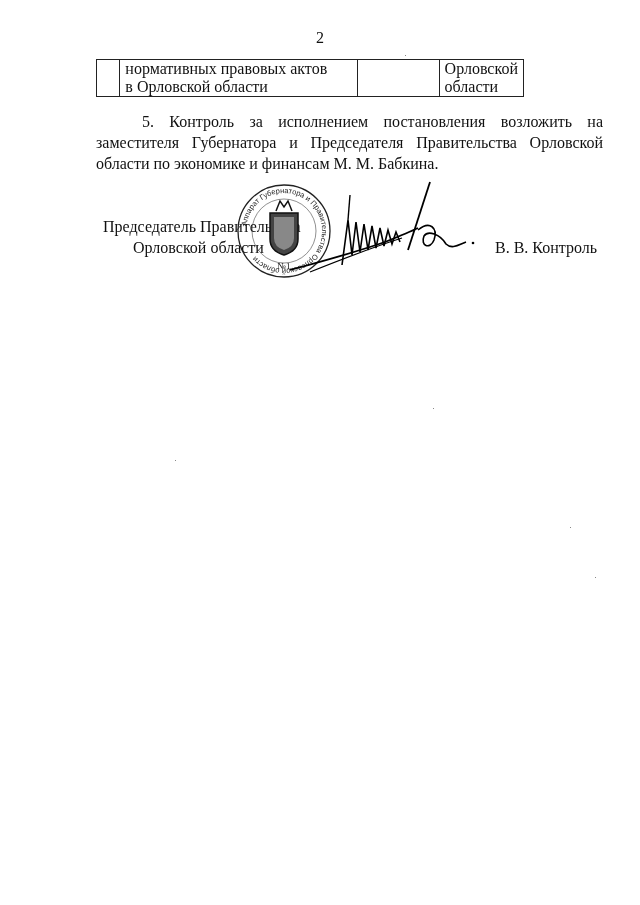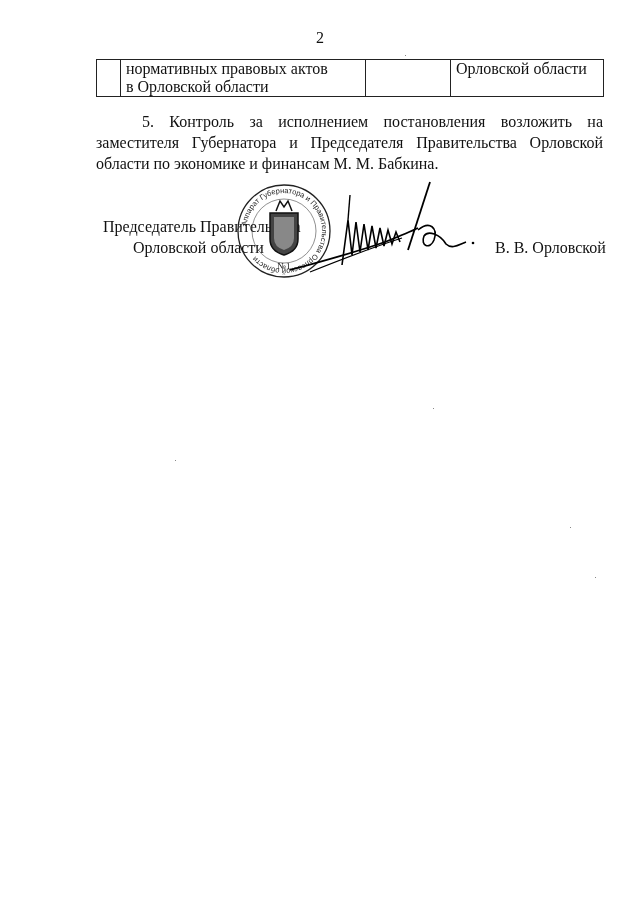--- a/index.html
+++ b/index.html
@@ -1,20 +1,20 @@
 <!DOCTYPE html>
 <html><head>
   <meta charset="utf-8">
   <style>
     html, body { margin: 0; padding: 0; background: #ffffff; }
     body { width: 640px; height: 905px; position: relative; overflow: hidden;
            font-family: "Liberation Serif", serif; color: #111; }
     .page-number { position: absolute; left: 0; width: 640px; top: 29px; text-align: center;
                    font-size: 16px; line-height: 18px; }
-    table.doc-table { position: absolute; left: 96px; top: 59px; width: 508px; height: 38px;
+    table.doc-table { position: absolute; left: 96px; top: 59px; width: 428px; height: 38px;
                       border-collapse: collapse; font-size: 16px; line-height: 18px; font-family: Liberation Serif, serif; }
     table.doc-table td { border: 1px solid #222; vertical-align: top; padding: 0 5px; }
     .c1 { width: 13px; }
     .c2 { width: 234px; }
     .c3 { width: 74px; }
     .paragraph { position: absolute; left: 96px; top: 111px; width: 507px; font-size: 16px;
                  line-height: 21px; text-align: justify; text-indent: 46px; }
     .sig-title { position: absolute; font-size: 16px; line-height: 21px; }
     .sig-title.l1 { left: 103px; top: 216px; }
     .sig-title.l2 { left: 133px; top: 237px; }
@@ -63,19 +63,19 @@
 <svg class="signature" viewBox="0 0 190 100">
   <path d="M0,90 C30,82 60,74 95,62 C110,56 120,52 128,48" fill="none" stroke="#000" stroke-width="1.8"></path>
   <path d="M20,92 C50,80 80,68 112,58" fill="none" stroke="#000" stroke-width="1.2"></path>
   <path d="M52,85 L58,40 L62,75 L66,42 L70,72 L74,44 L78,70 L82,46 L86,68 L90,48 L94,66 L98,50 L102,64 L106,52 L110,62" fill="none" stroke="#000" stroke-width="1.6"></path>
   <path d="M58,40 L60,15" fill="none" stroke="#000" stroke-width="1.4"></path>
   <path d="M118,70 L140,2" fill="none" stroke="#000" stroke-width="1.8"></path>
   <path d="M128,50 C140,40 148,48 144,60 C140,70 130,66 134,56 C138,50 150,54 156,64 C162,70 170,64 176,62" fill="none" stroke="#000" stroke-width="1.6"></path>
   <circle cx="183" cy="63" r="1.3" fill="#000"></circle>
 </svg>
 
-<div class="sig-name">В. В. Орловской</div>
+<div class="sig-name">В. В. Контроль</div>
 
 <div class="speck" style="left:405px;top:55px"></div>
 <div class="speck" style="left:433px;top:408px"></div>
 <div class="speck" style="left:175px;top:460px"></div>
 <div class="speck" style="left:570px;top:527px"></div>
 <div class="speck" style="left:595px;top:577px"></div>
 
 </body></html>

